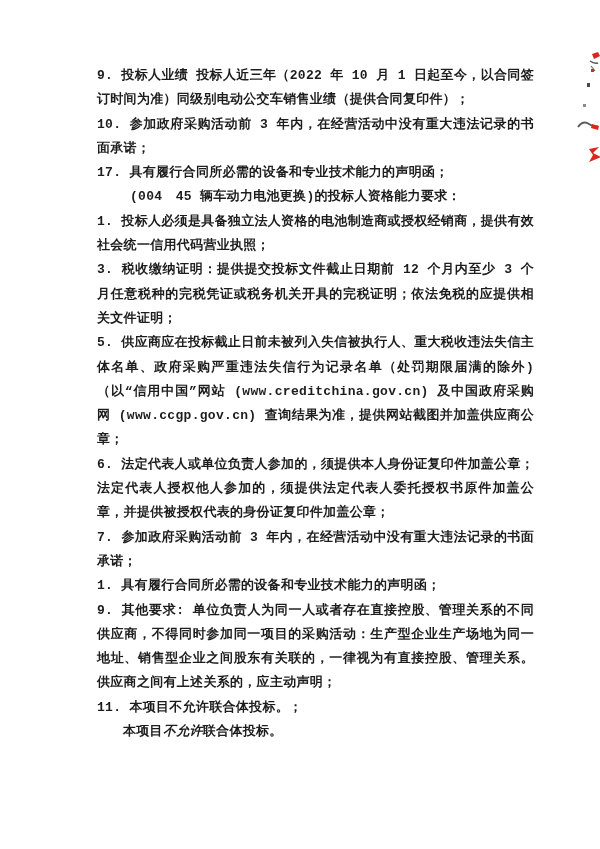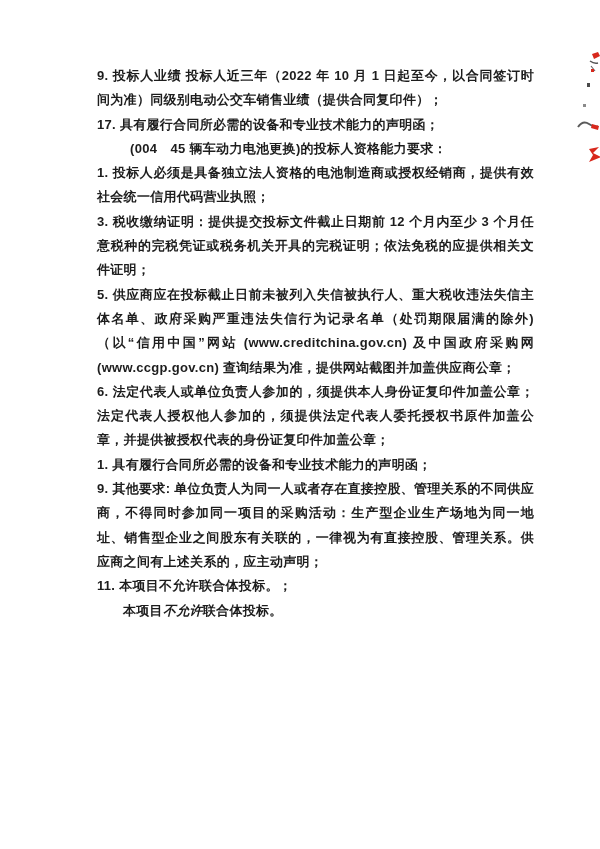--- a/index.html
+++ b/index.html
@@ -6,21 +6,21 @@
     margin: 0;
     padding: 0;
     background: #ffffff;
   }
   .page {
     position: relative;
     width: 600px;
     height: 849px;
     background: #ffffff;
     overflow: hidden;
-    font-family: Liberation Sans, sans-serif;
+    font-family: Liberation Mono, monospace;
   }
   .doc-body {
     position: absolute;
     left: 97px;
     top: 64px;
     width: 437px;
     font-size: 13px;
     line-height: 24.3px;
     font-weight: bold;
     color: #1d1d1d;
@@ -48,26 +48,28 @@
     pointer-events: none;
   }
 </style>
 </head>
 <body>
 
 <div class="page">
 
   <div class="doc-body">
     <p class="para">9. 投标人业绩 投标人近三年（2022 年 10 月 1 日起至今，以合同签订时间为准）同级别电动公交车销售业绩（提供合同复印件）；</p>
+    <p class="para">10. 参加政府采购活动前 3 年内，在经营活动中没有重大违法记录的书面承诺；</p>
     <p class="para">17. 具有履行合同所必需的设备和专业技术能力的声明函；</p>
     <p class="para indent-heading">(004　45 辆车动力电池更换)的投标人资格能力要求：</p>
     <p class="para">1. 投标人必须是具备独立法人资格的电池制造商或授权经销商，提供有效社会统一信用代码营业执照；</p>
     <p class="para">3. 税收缴纳证明：提供提交投标文件截止日期前 12 个月内至少 3 个月任意税种的完税凭证或税务机关开具的完税证明；依法免税的应提供相关文件证明；</p>
     <p class="para">5. 供应商应在投标截止日前未被列入失信被执行人、重大税收违法失信主体名单、政府采购严重违法失信行为记录名单（处罚期限届满的除外)（以“信用中国”网站 (www.creditchina.gov.cn) 及中国政府采购网 (www.ccgp.gov.cn) 查询结果为准，提供网站截图并加盖供应商公章；</p>
     <p class="para">6. 法定代表人或单位负责人参加的，须提供本人身份证复印件加盖公章；法定代表人授权他人参加的，须提供法定代表人委托授权书原件加盖公章，并提供被授权代表的身份证复印件加盖公章；</p>
+    <p class="para">7. 参加政府采购活动前 3 年内，在经营活动中没有重大违法记录的书面承诺；</p>
     <p class="para">1. 具有履行合同所必需的设备和专业技术能力的声明函；</p>
     <p class="para">9. 其他要求: 单位负责人为同一人或者存在直接控股、管理关系的不同供应商，不得同时参加同一项目的采购活动：生产型企业生产场地为同一地址、销售型企业之间股东有关联的，一律视为有直接控股、管理关系。供应商之间有上述关系的，应主动声明；</p>
     <p class="para">11. 本项目不允许联合体投标。；</p>
     <p class="para indent-closing"><span>本项目</span><span class="em-italic">不允许</span><span>联合体投标。</span></p>
   </div>
 
   <svg class="marks" width="600" height="849" viewBox="0 0 600 849" aria-hidden="true">
     <g>
       <path d="M592,54 l6,-2 2,4 -6,3 z" fill="#d8281c"></path>
       <path d="M590,61 q4,3 8,2" stroke="#555555" stroke-width="1.5" fill="none"></path>

